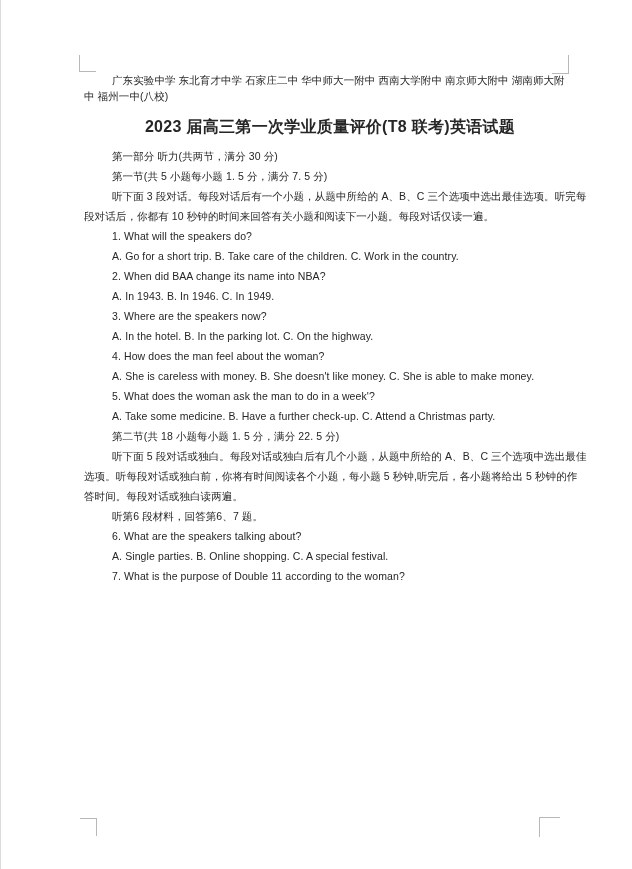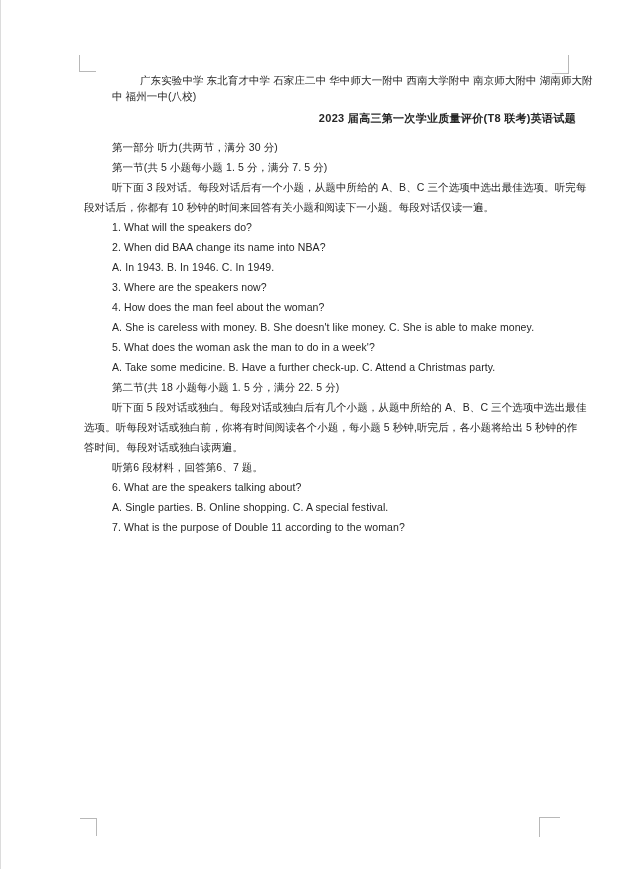--- a/index.html
+++ b/index.html
@@ -34,29 +34,29 @@
     left: 84px;
     top: 72px;
     width: 492px;
   }
   .ln {
     font-size: 10.5px;
     line-height: 20px;
     white-space: nowrap;
     letter-spacing: 0.1px;
   }
-  .hdr { line-height: 16px; margin-left: 28px; }
+  .hdr { line-height: 16px; }
   .indent { padding-left: 28px; }
   .gap { margin-top: 0; }
   .doc-title {
-    font-size: 11px;
+    font-size: 16px;
     font-weight: bold;
     line-height: 22px;
-    text-align: right;
-    margin-top: 3px;
+    text-align: center;
+    margin-top: 12px;
     white-space: nowrap;
     letter-spacing: 0.3px;
   }
   .part-gap { margin-top: 8px; }
 </style>
 </head>
 <body>
 
 <div class="page-edge-left"></div>
 
@@ -73,25 +73,27 @@
   <div class="doc-title">2023 届高三第一次学业质量评价(T8 联考)英语试题</div>
 
   <div class="ln indent part-gap">第一部分 听力(共两节，满分 30 分)</div>
 
   <div class="ln indent gap">第一节(共 5 小题每小题 1. 5 分，满分 7. 5 分)</div>
 
   <div class="ln indent gap">听下面 3 段对话。每段对话后有一个小题，从题中所给的 A、B、C 三个选项中选出最佳选项。听完每</div>
   <div class="ln">段对话后，你都有 10 秒钟的时间来回答有关小题和阅读下一小题。每段对话仅读一遍。</div>
 
   <div class="ln indent gap">1. What will the speakers do?</div>
+  <div class="ln indent gap">A. Go for a short trip. B. Take care of the children. C. Work in the country.</div>
 
   <div class="ln indent gap">2. When did BAA change its name into NBA?</div>
   <div class="ln indent gap">A. In 1943. B. In 1946. C. In 1949.</div>
 
   <div class="ln indent gap">3. Where are the speakers now?</div>
+  <div class="ln indent gap">A. In the hotel. B. In the parking lot. C. On the highway.</div>
 
   <div class="ln indent gap">4. How does the man feel about the woman?</div>
   <div class="ln indent gap">A. She is careless with money. B. She doesn't like money. C. She is able to make money.</div>
 
   <div class="ln indent gap">5. What does the woman ask the man to do in a week'?</div>
   <div class="ln indent gap">A. Take some medicine. B. Have a further check-up. C. Attend a Christmas party.</div>
 
   <div class="ln indent gap">第二节(共 18 小题每小题 1. 5 分，满分 22. 5 分)</div>
 
   <div class="ln indent gap">听下面 5 段对话或独白。每段对话或独白后有几个小题，从题中所给的 A、B、C 三个选项中选出最佳</div>

